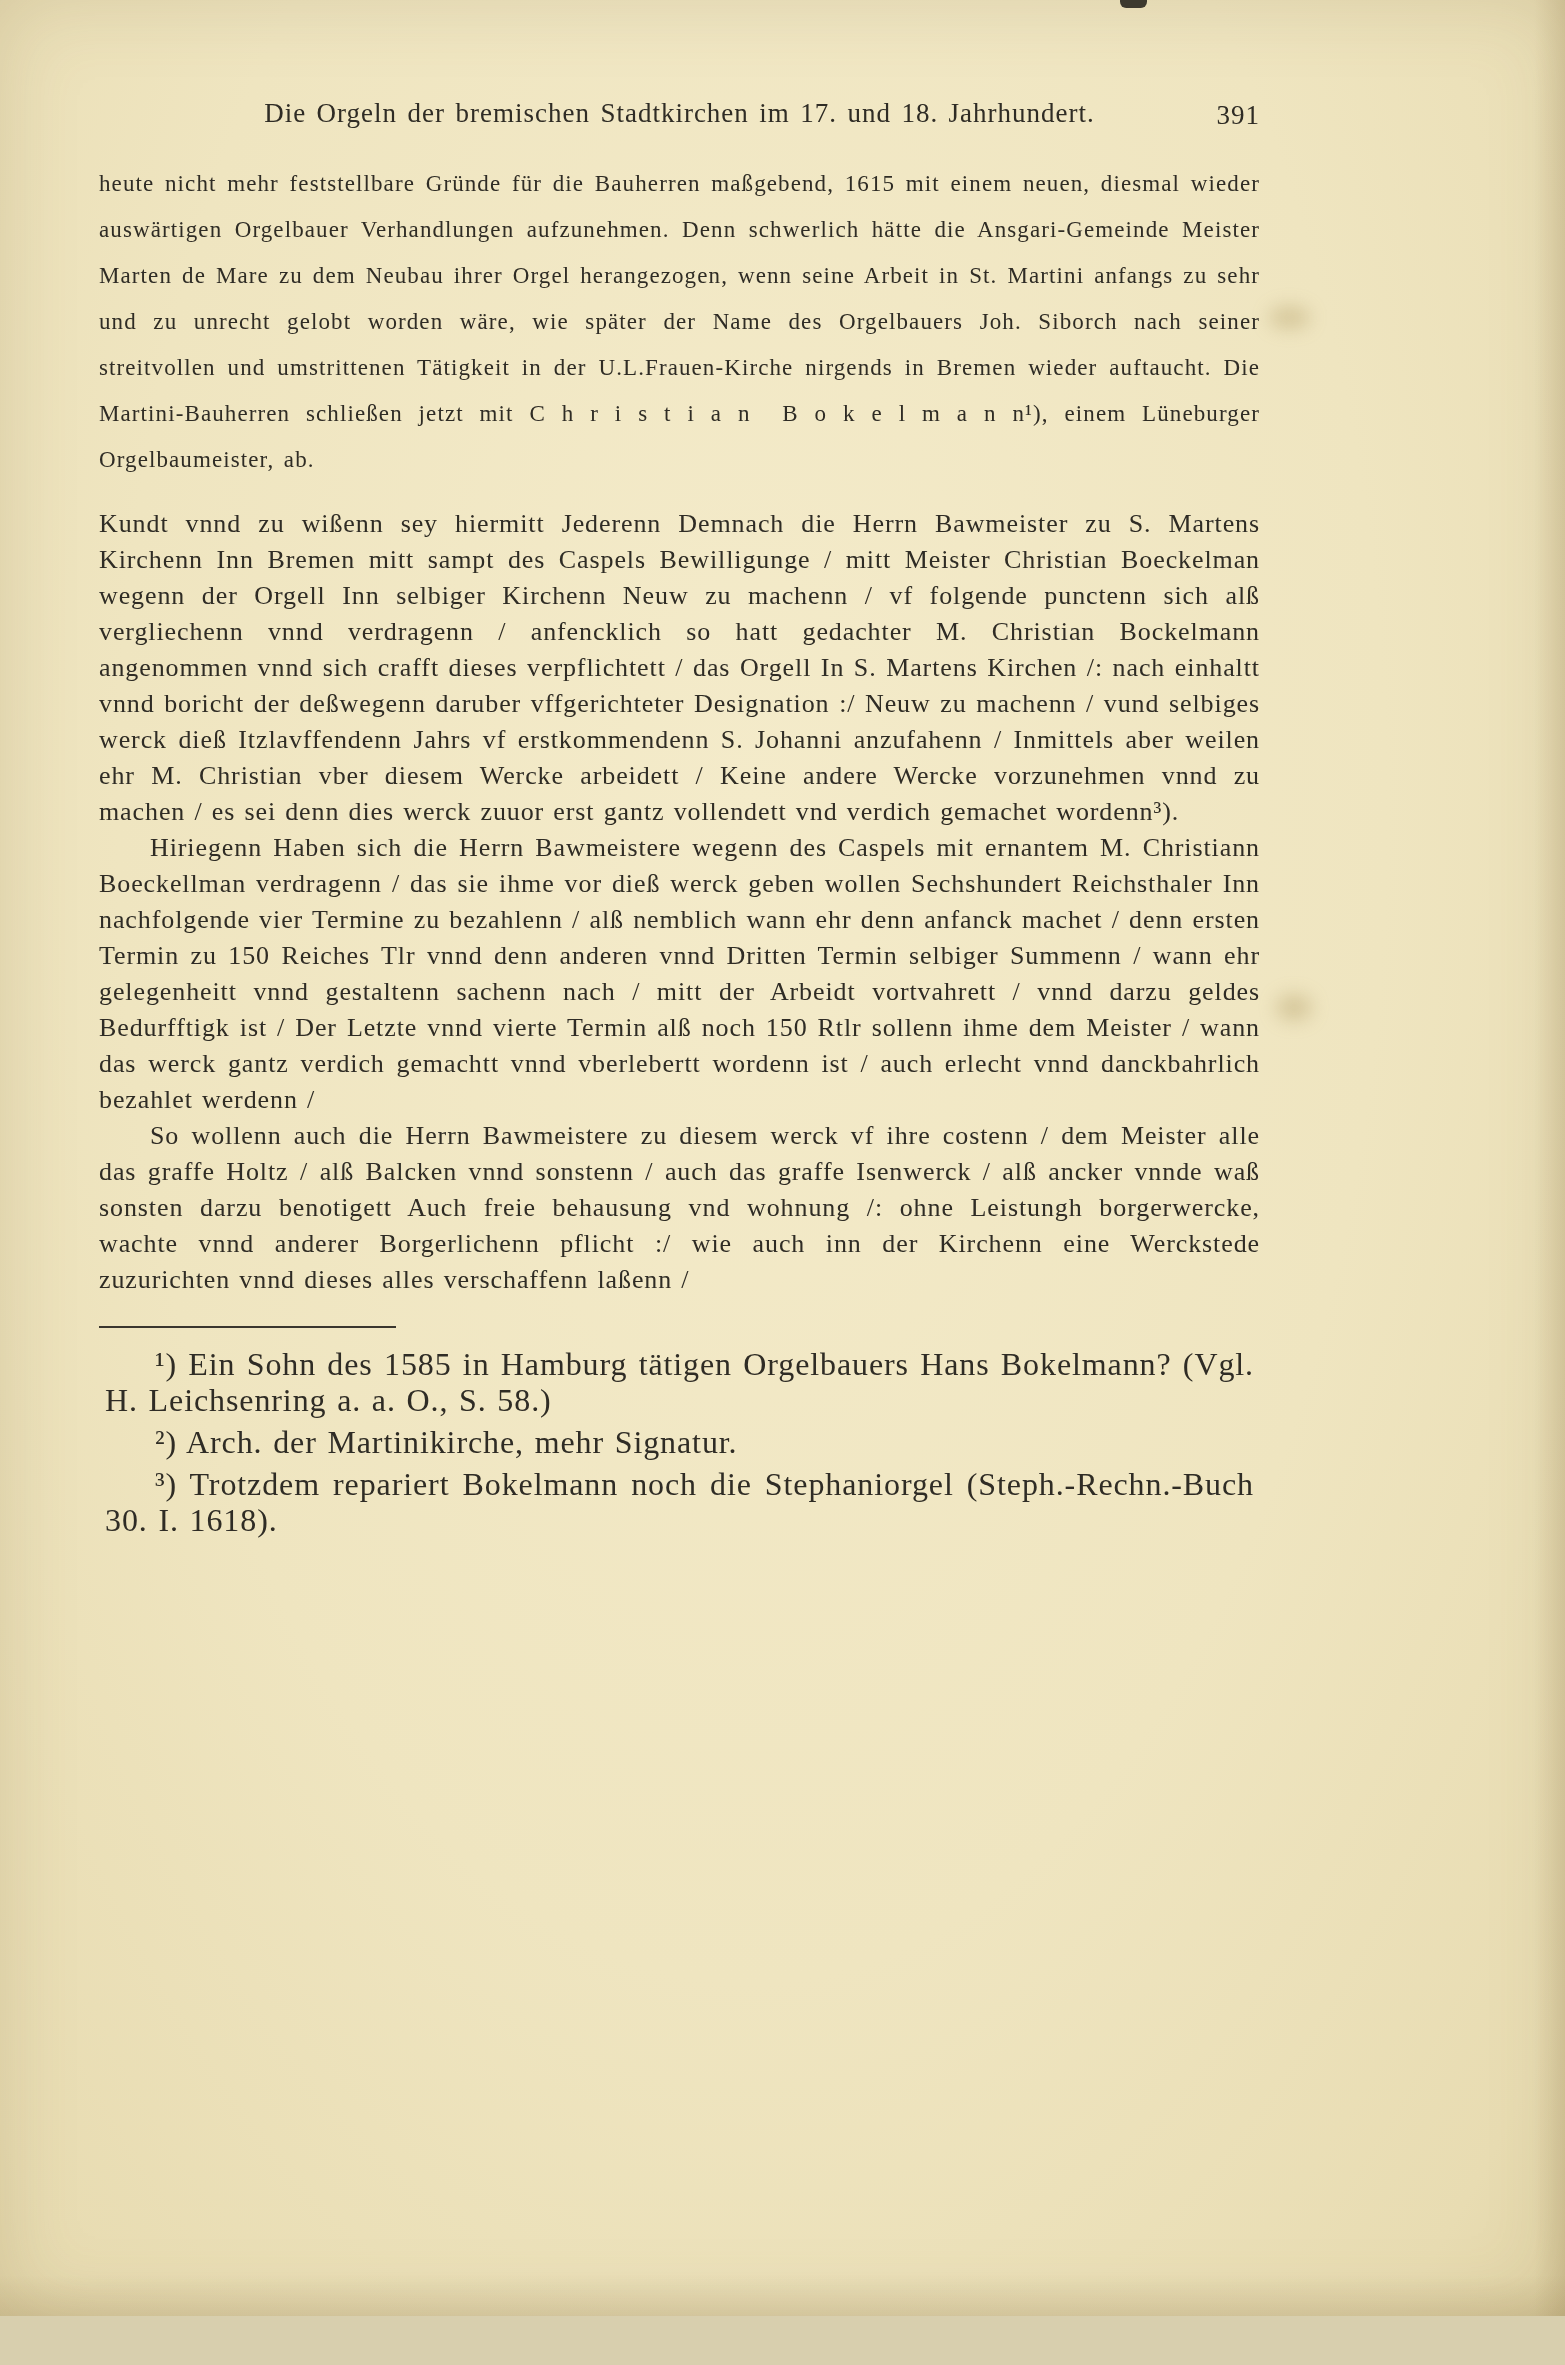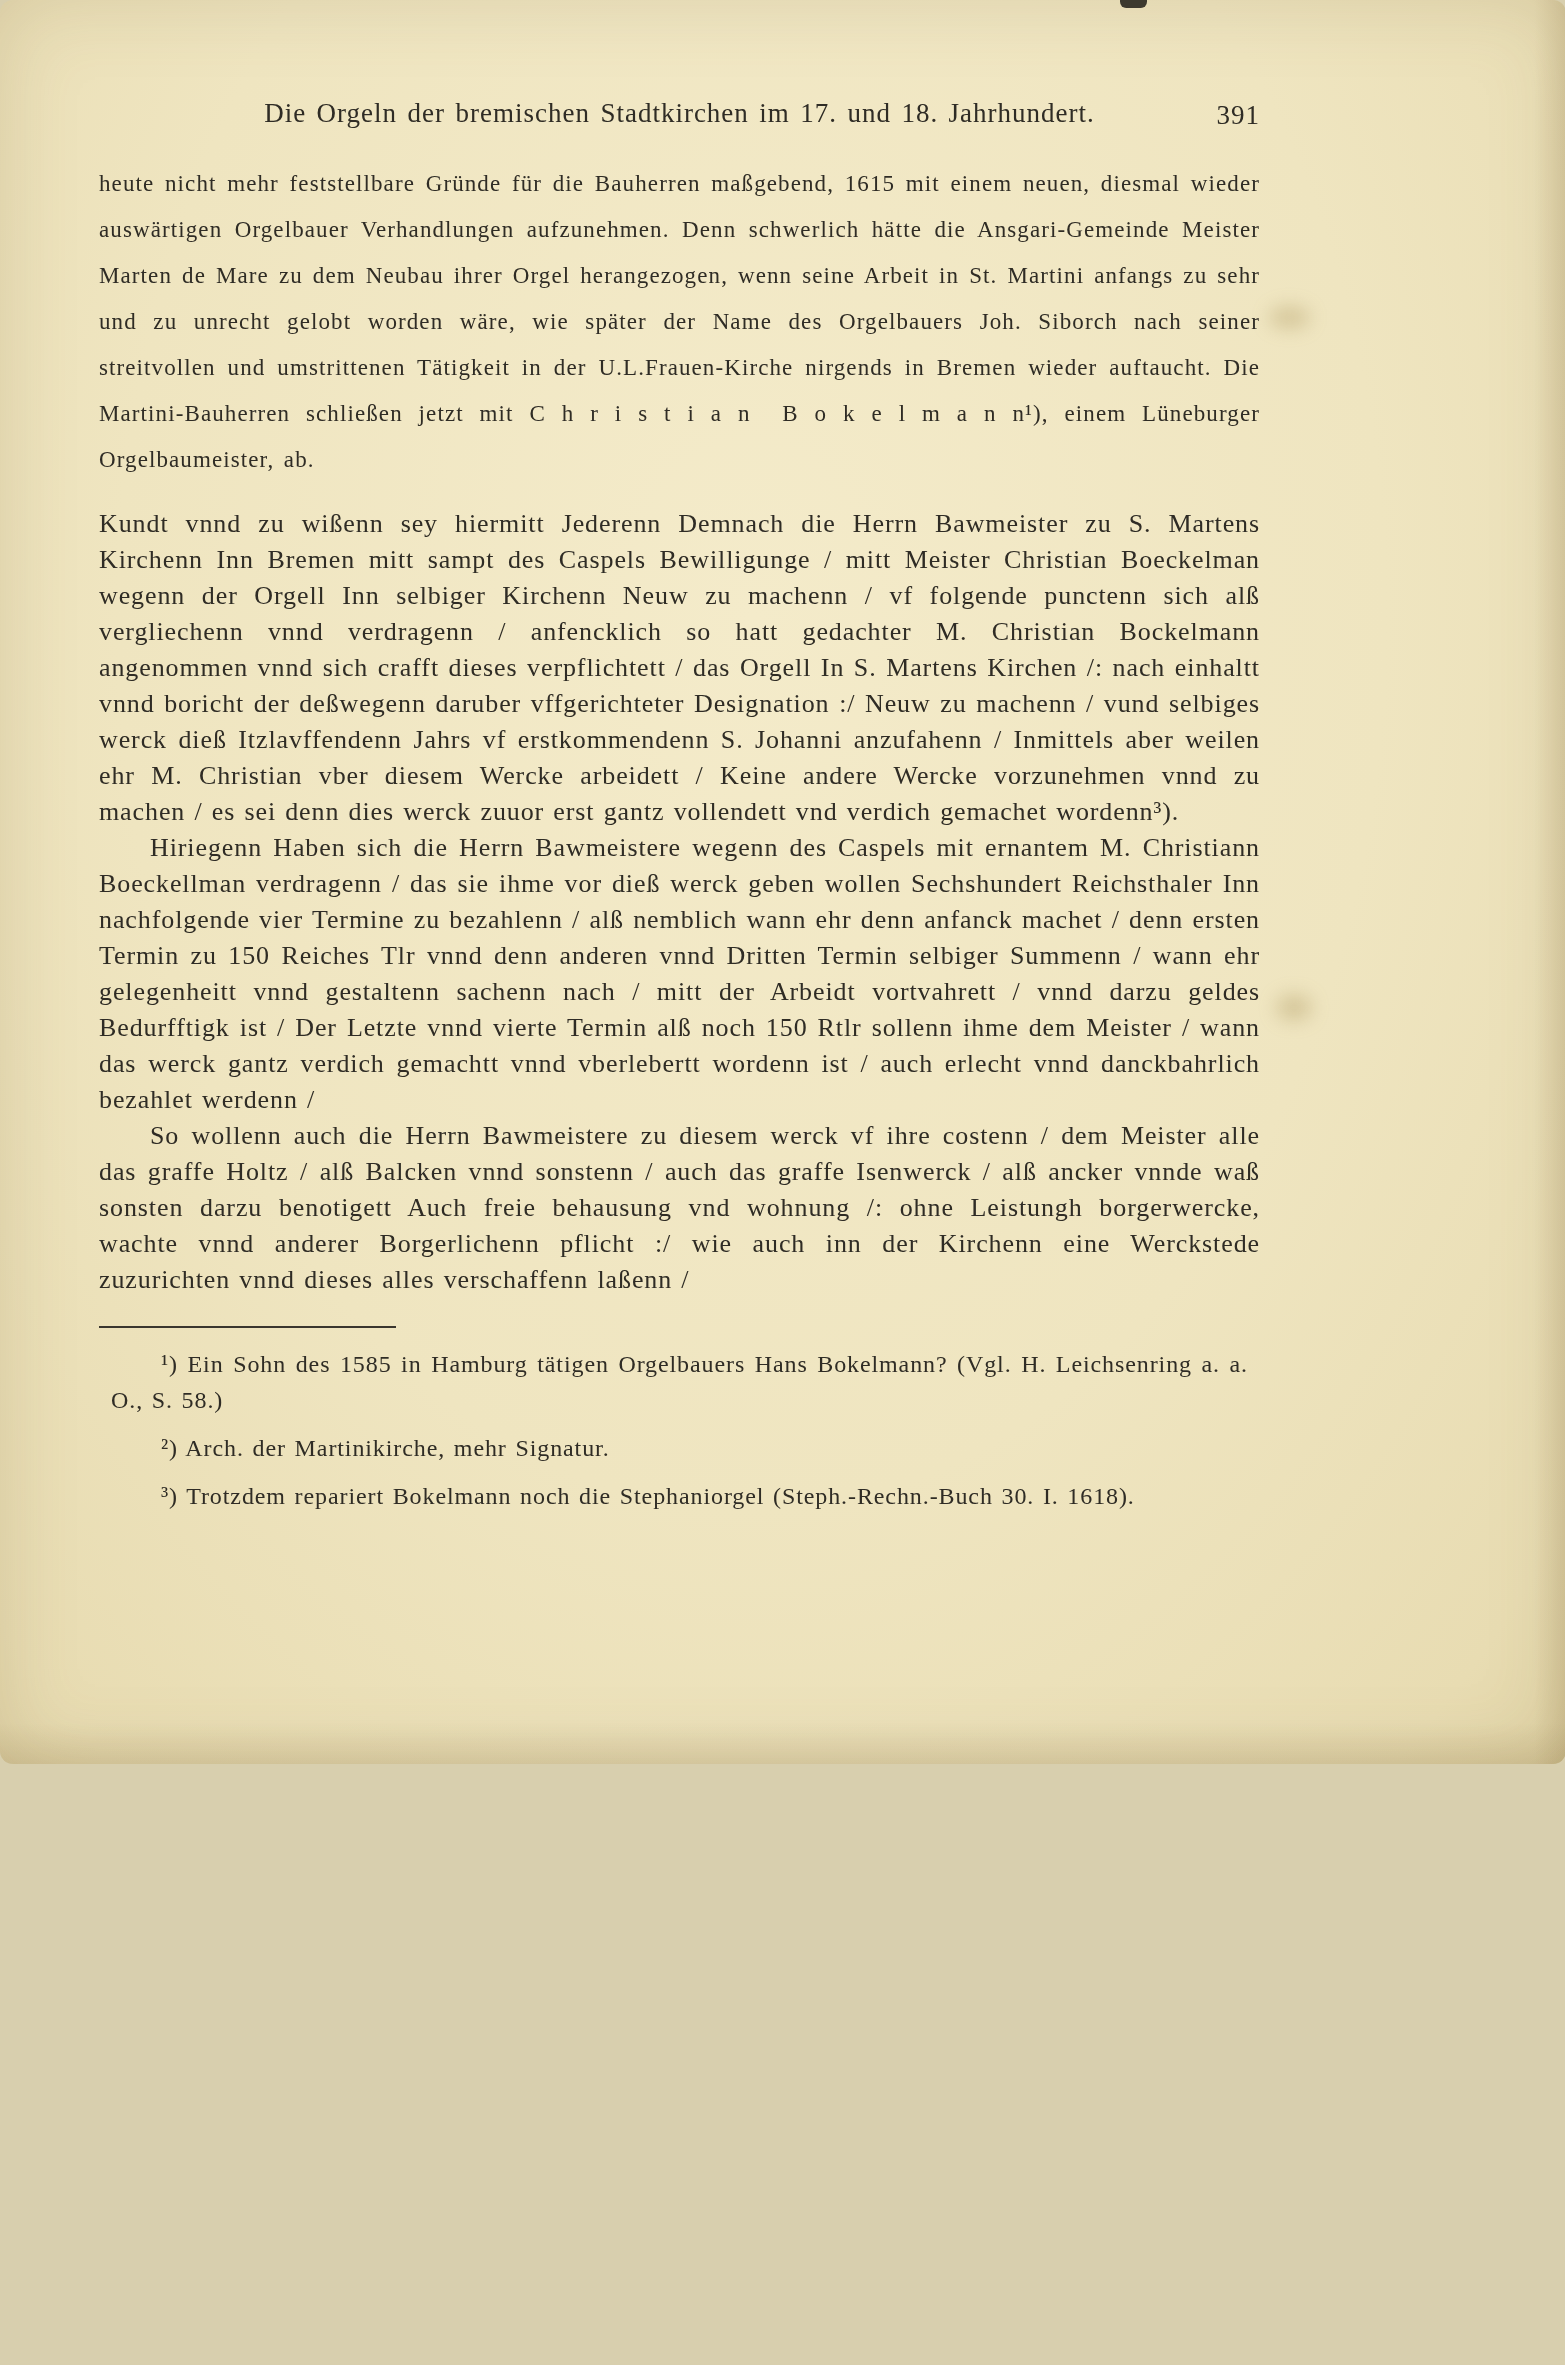--- a/index.html
+++ b/index.html
@@ -3,27 +3,26 @@
 <meta charset="utf-8">
 <style>
   html, body {
     margin: 0;
     padding: 0;
     background: #d8cfae;
   }
   .page {
     position: relative;
     width: 1566px;
-    height: 1764px;
+    height: 2316px;
     background: radial-gradient(ellipse at 48% 35%, #f4ebca 0%, #efe5c0 55%, #e8dcb2 90%, #e2d5a8 100%);
     box-shadow: inset 0 0 80px rgba(120, 100, 55, 0.18);
     font-family: "Liberation Serif", "DejaVu Serif", serif;
     color: #2f2c25;
     overflow: hidden;
-    border-radius: 13px;
   }
   .content {
     position: absolute;
     left: 99px;
     top: 98px;
     width: 1161px;
   }
   .running-head {
     position: relative;
     font-size: 27px;
@@ -60,22 +59,22 @@
     hyphens: auto;
   }
   .footnotes { margin-top: 28px; }
   .footnote-rule {
     width: 297px;
     height: 0;
     border-top: 2.7px solid #3a362e;
     margin: 0 0 18px 0;
   }
   .footnotes p.fnote {
-    margin: 12px;
-    font-size: 24px;
+    margin: 6px;
+    font-size: 32px;
     line-height: 36px;
     letter-spacing: 0.9px;
     word-spacing: 1.8px;
     text-align: justify;
     text-indent: 50px;
     hyphens: auto;
   }
   
   .artifact-top-notch {
     position: absolute;

